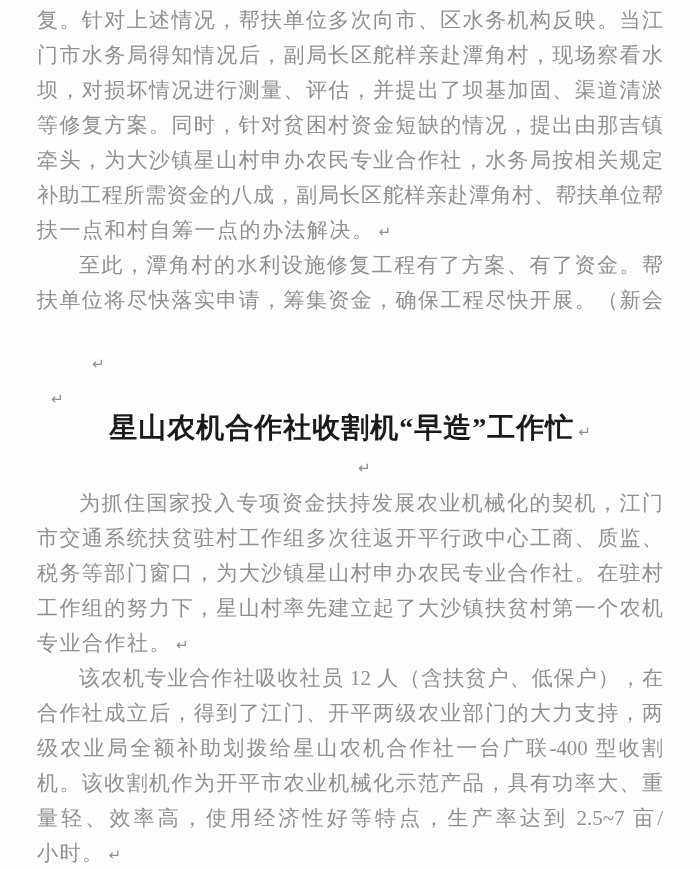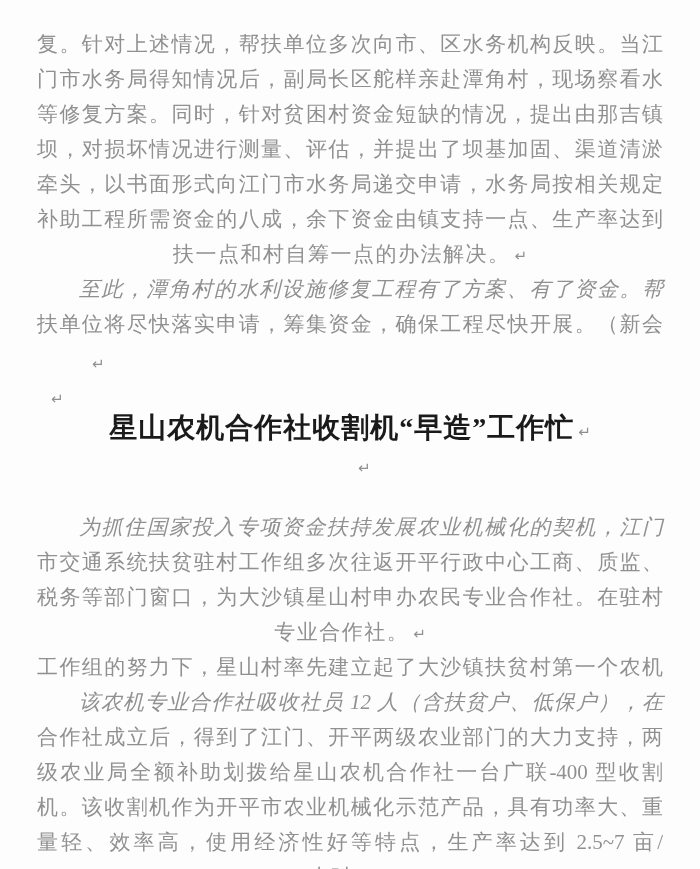--- a/index.html
+++ b/index.html
@@ -5,30 +5,30 @@
   html, body { margin: 0; padding: 0; }
   body {
     width: 700px; height: 869px; overflow: hidden;
     background: #fdfdfd;
     font-family: "Liberation Serif", "DejaVu Serif", serif;
   }
   .doc {
     position: relative; width: 700px; height: 869px;
     background: #fdfdfd; overflow: hidden;
   }
-  .block { position: absolute; left: 37px; width: 626px; margin-top: 24px; }
+  .block { position: absolute; left: 37px; width: 626px; }
   .b1 { top: 3px; }
   .b2 { top: 486px; }
   .line {
     height: 35px; line-height: 35px;
     font-size: 21px; color: #909090; font-weight: 400;
   }
   .fill { text-align: justify; text-align-last: justify; text-justify: inter-character; }
-  .end  { text-align: center; letter-spacing: 1.5px; white-space: nowrap; }
-  .indent { text-indent: 42px; font-style: italic; }
+  .end  { text-align: left; letter-spacing: 1.5px; white-space: nowrap; }
+  .indent { text-indent: 42px; }
   .pilcrow {
     font-family: "DejaVu Sans", sans-serif;
     color: #8f8f8f; font-size: 15px; letter-spacing: 0; margin-left: 4px;
     font-weight: 400;
   }
   .pmark {
     position: absolute; font-family: "DejaVu Sans", sans-serif;
     color: #8f8f8f; font-size: 15px; line-height: 15px;
   }
   .pm1 { left: 92px; top: 357px; }
@@ -41,48 +41,48 @@
   }
 </style>
 </head>
 <body>
 
 <div class="doc">
 
   <div class="block b1">
     <div class="line fill">复。针对上述情况，帮扶单位多次向市、区水务机构反映。当江</div>
     <div class="line fill">门市水务局得知情况后，副局长区舵样亲赴潭角村，现场察看水</div>
+    <div class="line fill">坝，对损坏情况进行测量、评估，并提出了坝基加固、渠道清淤</div>
     <div class="line fill">等修复方案。同时，针对贫困村资金短缺的情况，提出由那吉镇</div>
-    <div class="line fill">坝，对损坏情况进行测量、评估，并提出了坝基加固、渠道清淤</div>
-    <div class="line fill">牵头，以书面形式向江门市水务局递交申请，水务局按相关规定</div>
-    <div class="line fill">补助工程所需资金的八成，余下资金由镇支持一点、生产率达到</div>
+    <div class="line fill">牵头，为大沙镇星山村申办农民专业合作社，水务局按相关规定</div>
+    <div class="line fill">补助工程所需资金的八成，副局长区舵样亲赴潭角村、帮扶单位帮</div>
     <div class="line end">
       <span>扶一点和村自筹一点的办法解决。</span><span class="pilcrow">↵</span>
     </div>
     <div class="line fill indent">至此，潭角村的水利设施修复工程有了方案、有了资金。帮</div>
     <div class="line fill">扶单位将尽快落实申请，筹集资金，确保工程尽快开展。（新会</div>
   </div>
 
   <span class="pmark pm1">↵</span>
   <span class="pmark pm2">↵</span>
 
   <h1 class="title">
     <span>星山农机合作社收割机“早造”工作忙</span><span class="pilcrow">↵</span>
   </h1>
 
   <span class="pmark pm3">↵</span>
 
   <div class="block b2">
     <div class="line fill indent">为抓住国家投入专项资金扶持发展农业机械化的契机，江门</div>
     <div class="line fill">市交通系统扶贫驻村工作组多次往返开平行政中心工商、质监、</div>
     <div class="line fill">税务等部门窗口，为大沙镇星山村申办农民专业合作社。在驻村</div>
+    <div class="line fill">工作组的努力下，星山村率先建立起了大沙镇扶贫村第一个农机</div>
     <div class="line end">
       <span>专业合作社。</span><span class="pilcrow">↵</span>
     </div>
-    <div class="line fill">工作组的努力下，星山村率先建立起了大沙镇扶贫村第一个农机</div>
     <div class="line fill indent">该农机专业合作社吸收社员 12 人（含扶贫户、低保户），在</div>
     <div class="line fill">合作社成立后，得到了江门、开平两级农业部门的大力支持，两</div>
     <div class="line fill">级农业局全额补助划拨给星山农机合作社一台广联-400 型收割</div>
     <div class="line fill">机。该收割机作为开平市农业机械化示范产品，具有功率大、重</div>
     <div class="line fill">量轻、效率高，使用经济性好等特点，生产率达到 2.5~7 亩/</div>
     <div class="line end">
       <span>小时。</span><span class="pilcrow">↵</span>
     </div>
   </div>
 

